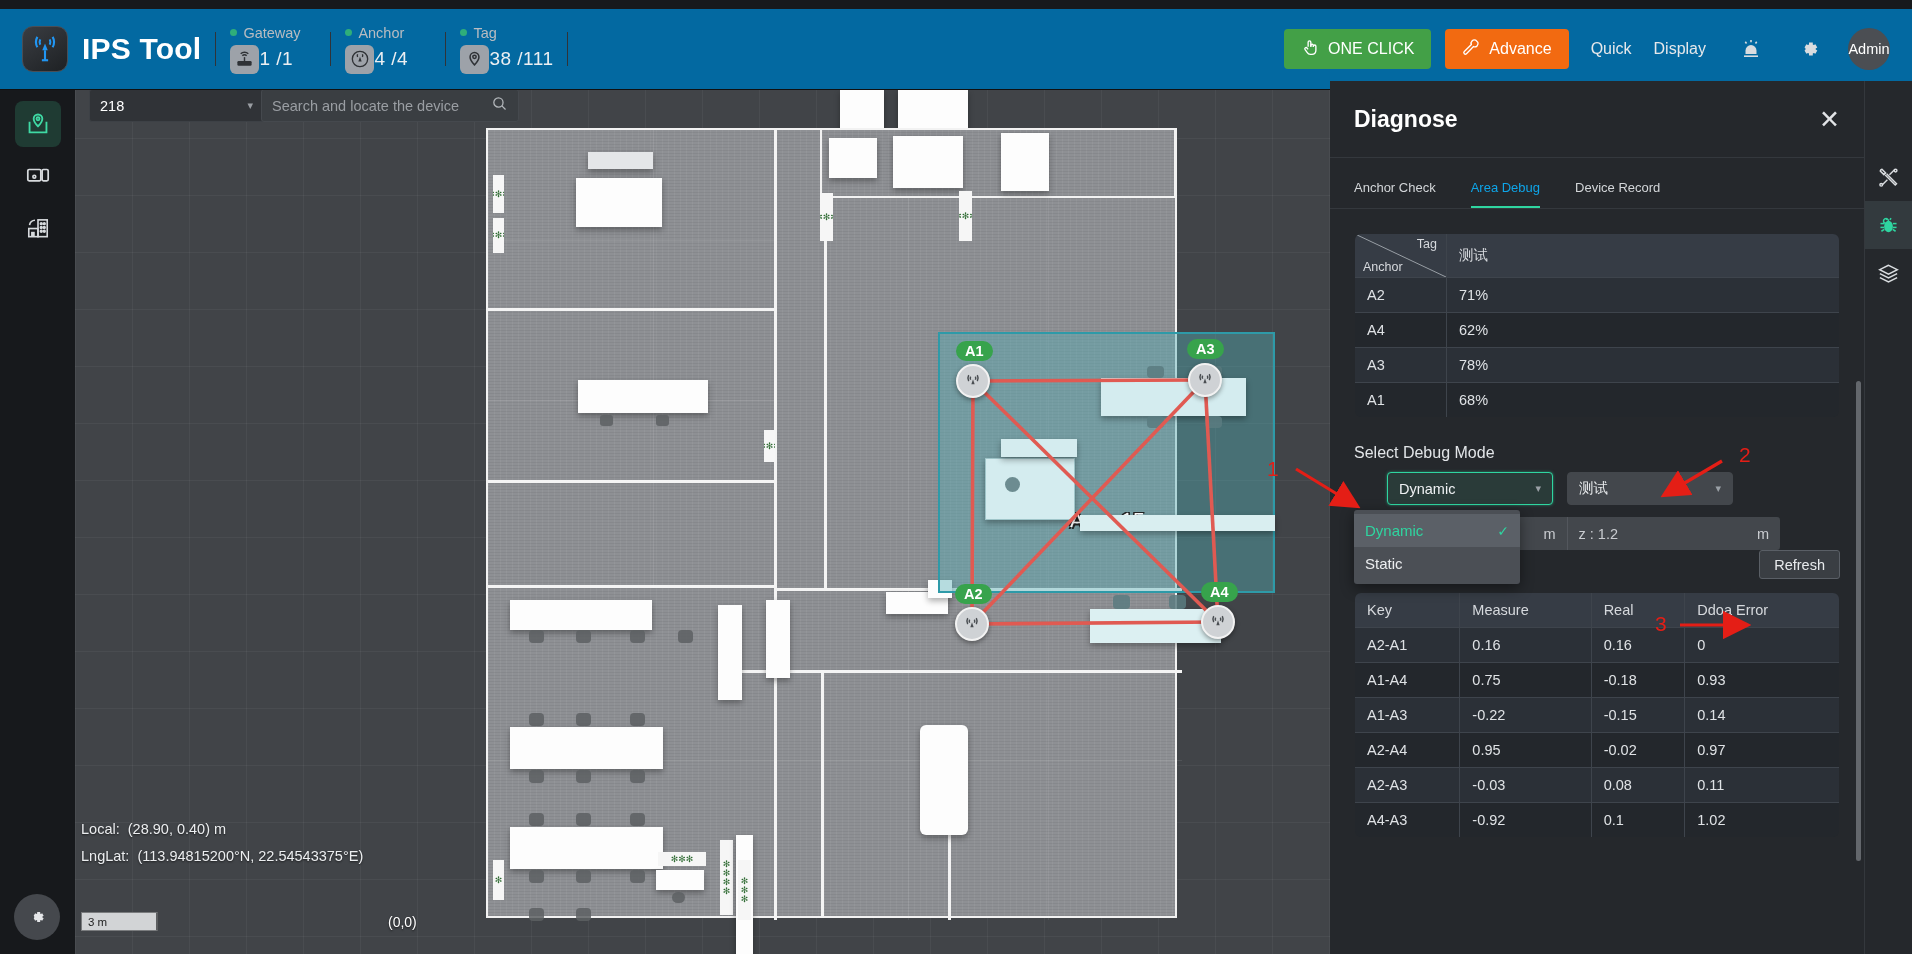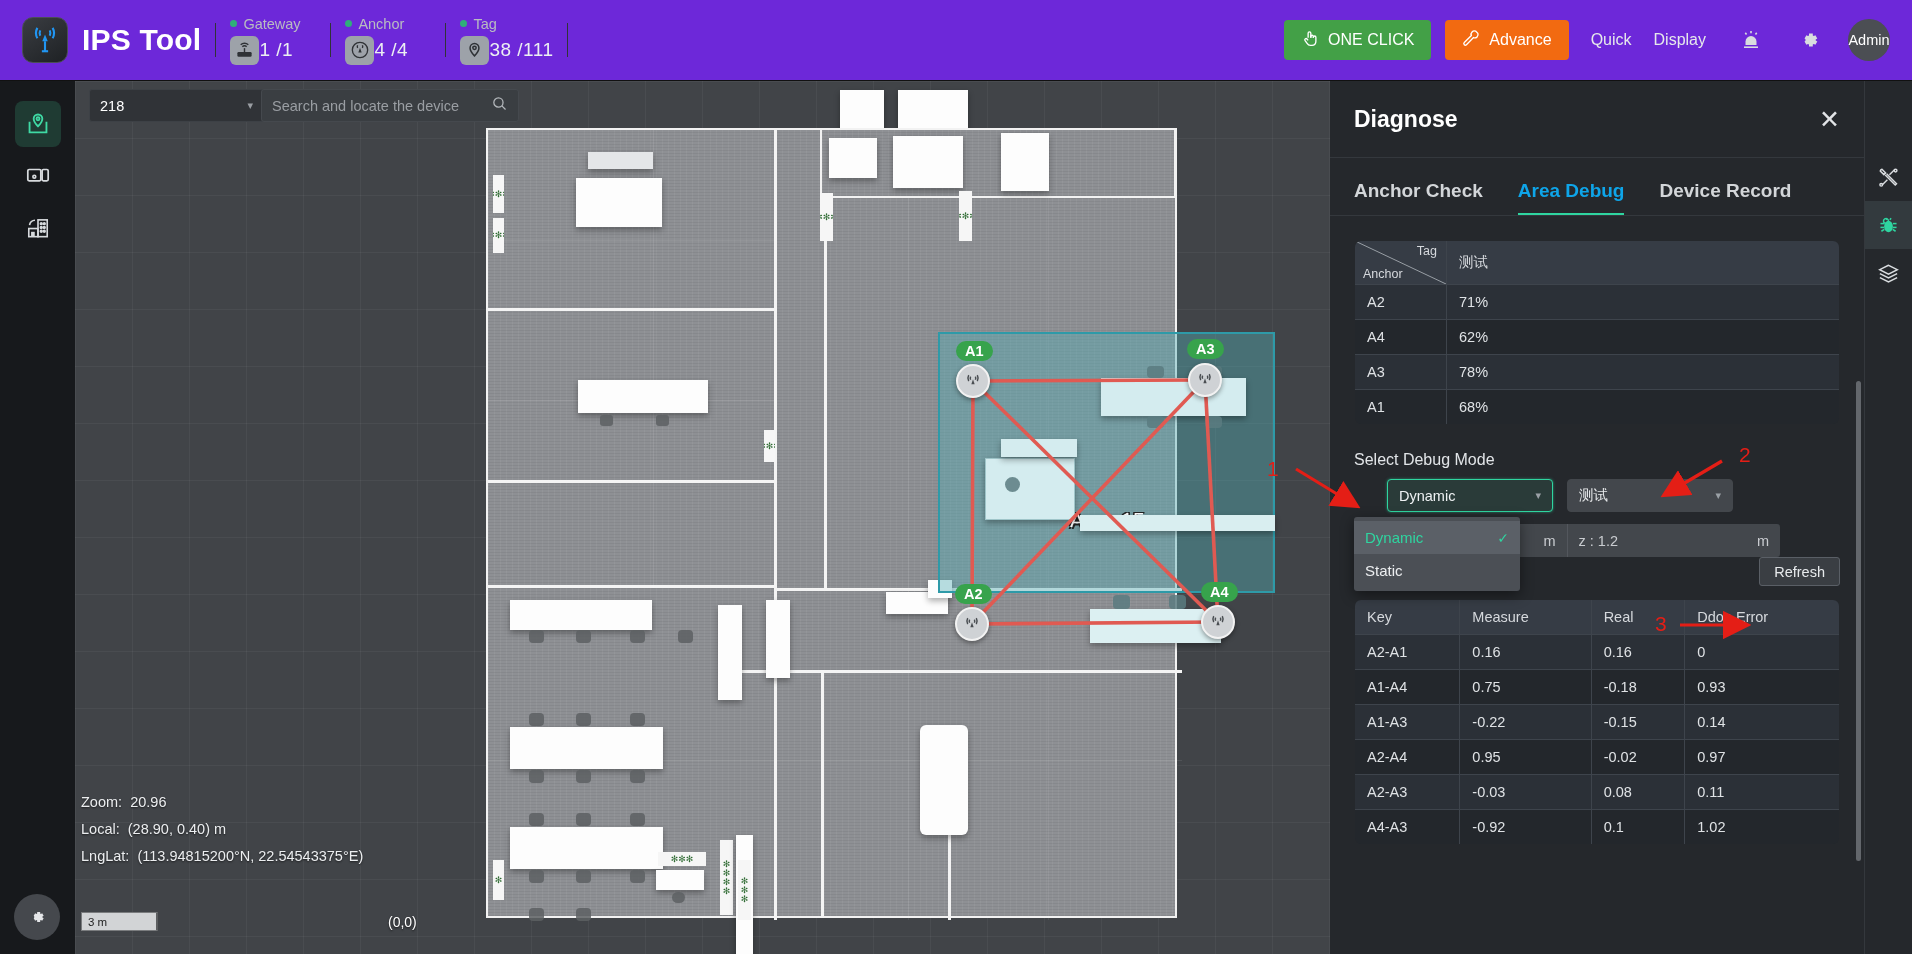--- a/index.html
+++ b/index.html
@@ -6,22 +6,22 @@
   html, body {
     width: 1912px; height: 954px;
     background: #141618;
     font-family: "Liberation Sans", sans-serif;
     overflow: hidden;
   }
   .app { position: relative; width: 1912px; height: 954px; background: #17191c; }
 
   
   .header {
-    position: absolute; left: 0; top: 0; width: 1912px; height: 81px;
-    background: #6d28d9; display: flex; align-items: center;
+    position: absolute; left: 0; top: 9px; width: 1912px; height: 81px;
+    background: #0369a1; display: flex; align-items: center;
     border-bottom: 1px solid #111;
     z-index: 40;
   }
   .logo-box {
     width: 46px; height: 46px; margin-left: 22px; border-radius: 11px;
     background: linear-gradient(145deg,#3a3d42,#1e2124);
     display: flex; align-items: center; justify-content: center;
     border: 1px solid #4a4e55;
   }
   .logo-glyph { width: 30px; height: 30px; }
@@ -183,23 +183,22 @@
   .panel-title { font-size: 23px; font-weight: bold; color: #fff; }
   .panel-x {
     margin-left: auto; color: #e2e4e7; font-size: 25px; cursor: pointer;
     line-height: 1; font-weight: 300;
   }
   .tabs {
     display: flex; gap: 35px; padding: 22px 24px 0 24px;
     border-bottom: 1px solid #34383d; margin: 0 0 0 0;
   }
   .tab {
-    font-size: 19px; color: #d3d6d9; padding-bottom: 11px; cursor: pointer;
+    font-size: 13px; color: #d3d6d9; padding-bottom: 11px; cursor: pointer;
     border-bottom: 2px solid transparent;
-    font-weight: bold;
   }
   .tab.active { color: #0ea5e9; border-bottom-color: #2fd5a0; }
   .panel-body { padding: 24px 24px 0 24px; position: relative; }
 
   table.dtbl {
     width: 100%; border-collapse: collapse; border: 1px solid #4a5059;
     border-radius: 7px; overflow: hidden; font-size: 14.5px;
   }
   table.dtbl th, table.dtbl td {
     border: 1px solid #3e444c; padding: 9px 12px; text-align: left;
@@ -614,24 +613,20 @@
       <input type="text" placeholder="Search and locate the device" style="">
       <span>
         <svg width="17" height="17" viewBox="0 0 24 24" fill="none" stroke="#b4b8bc" stroke-width="1.8">
           <circle cx="10.5" cy="10.5" r="6.5"></circle>
             <path d="M15.4 15.4 20.5 20.5"></path>
         </svg>
       </span>
     </div>
 
     <div class="map-info">
-      <div>
-        <span>Zoom:</span>
-        &nbsp;<span>20.96</span>
-      </div>
       <div>
         <span>Local:</span>
         &nbsp;<span>(28.90,  0.40)  m</span>
       </div>
       <div>
         <span>LngLat:</span>
         &nbsp;<span>(113.94815200°N,  22.54543375°E)</span>
       </div>
     </div>
     <div class="scalebar">3 m</div>

